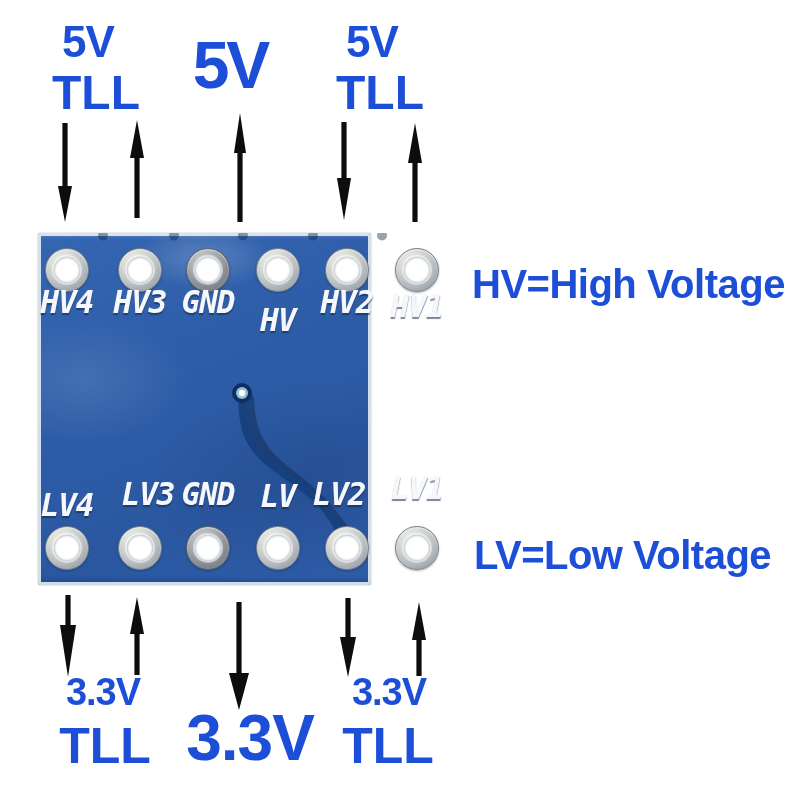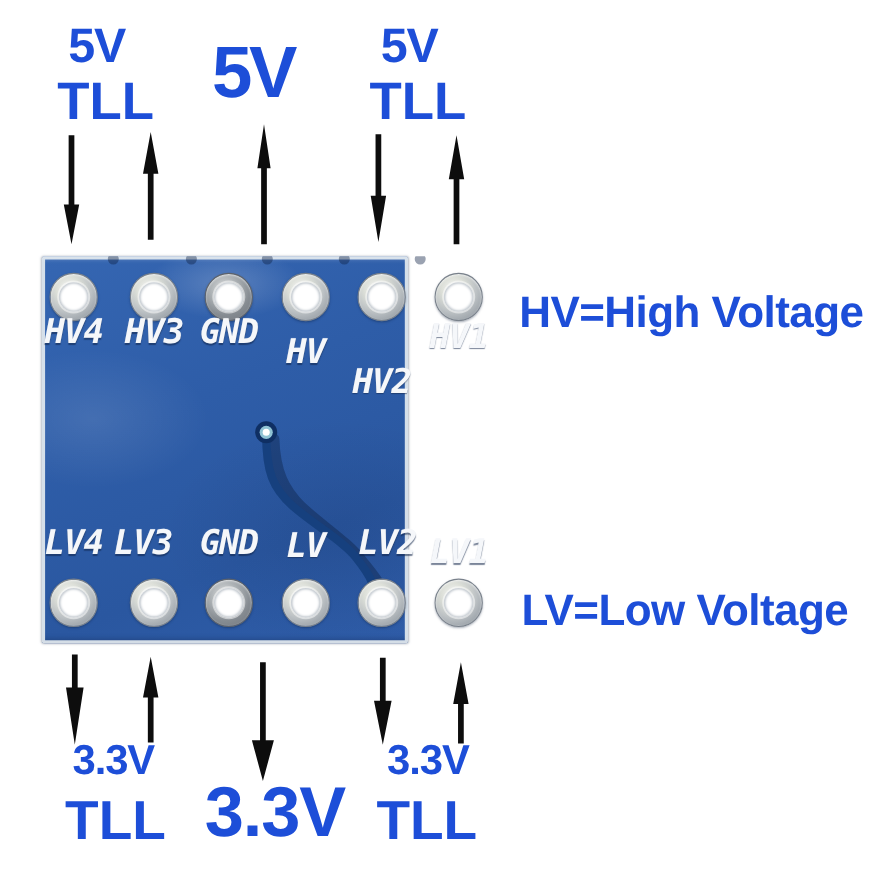--- a/index.html
+++ b/index.html
@@ -151,24 +151,24 @@
         </div>
         <div class="pad" style="left: 357px; top: 293px;">
           <div class="hole"></div>
         </div>
       </div>
     <div id="labels-layer">
         <div class="pin-label" style="left: 29px; top: 54px;">HV4</div>
         <div class="pin-label" style="left: 102px; top: 54px;">HV3</div>
         <div class="pin-label" style="left: 170px; top: 54px;">GND</div>
         <div class="pin-label" style="left: 240px; top: 72px;">HV</div>
-        <div class="pin-label" style="left: 309px; top: 54px; margin-top: 45px;">HV2</div>
+        <div class="pin-label" style="left: 309px; top: 54px;">HV2</div>
         <div class="pin-label" style="left: 379px; top: 58px;">HV1</div>
-        <div class="pin-label" style="left: 29px; top: 246px;">LV4</div>
-        <div class="pin-label" style="left: 92px; top: 246px;">LV3</div>
+        <div class="pin-label" style="left: 29px; top: 257px;">LV4</div>
+        <div class="pin-label" style="left: 110px; top: 246px;">LV3</div>
         <div class="pin-label" style="left: 170px; top: 246px;">GND</div>
         <div class="pin-label" style="left: 240px; top: 248px;">LV</div>
-        <div class="pin-label" style="left: 314px; top: 246px;">LV2</div>
-        <div class="pin-label" style="left: 379px; top: 254px;">LV1</div>
+        <div class="pin-label" style="left: 301px; top: 246px;">LV2</div>
+        <div class="pin-label" style="left: 379px; top: 240px;">LV1</div>
       </div>
   </div>
 
 </div>
 
 </body></html>

